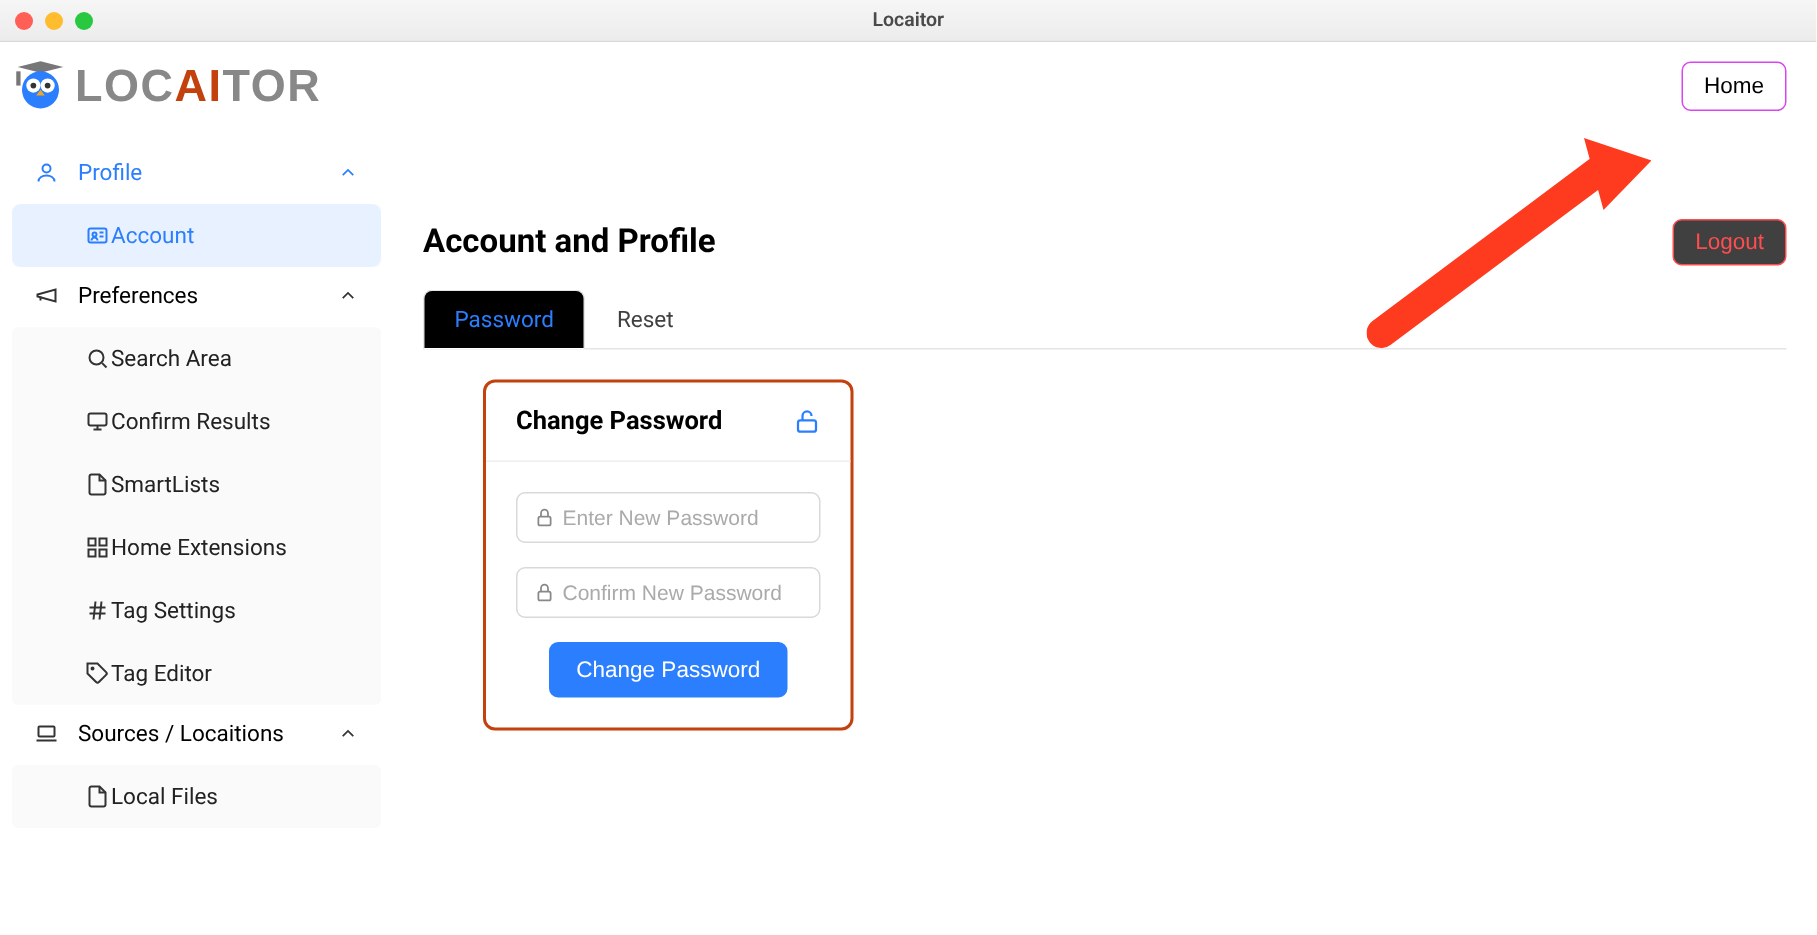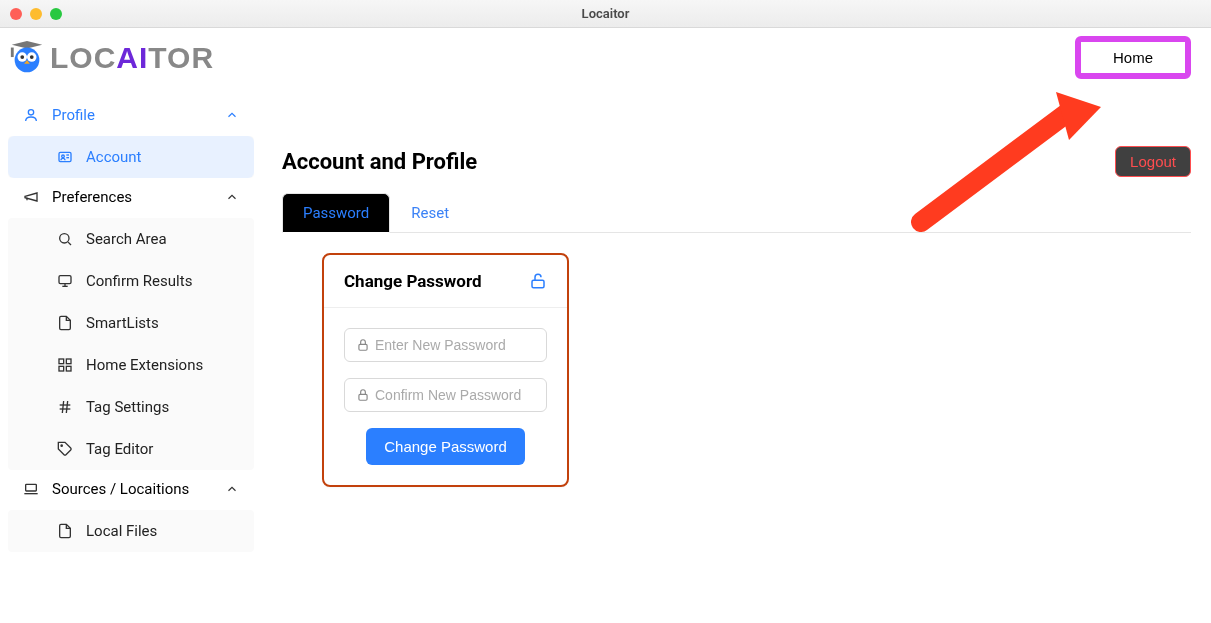--- a/index.html
+++ b/index.html
@@ -61,25 +61,25 @@
       width: 38px; height: 38px;
       position: relative;
     }
     .logo-text {
       font-family: Arial, sans-serif;
       font-size: 30px;
       font-weight: 800;
       letter-spacing: 1px;
       color: #888;
     }
-    .logo-text .ai { color: #6d28d9; }
+    .logo-text .ai { color: #c2410c; }
     .home-btn {
       background: #fff;
-      border: 6px solid #d946ef;
-      padding: 7px 32px;
+      border: 1px solid #d946ef;
+      padding: 7px 14px;
       border-radius: 6px;
       font-size: 15px;
       cursor: pointer;
     }
     .main {
       flex: 1;
       display: flex;
       overflow: hidden;
     }
     .sidebar {
@@ -102,21 +102,20 @@
       gap: 12px;
     }
     .side-group-header.active { color: #2b7fff; }
     .chev {
       width: 16px; height:16px;
       display:flex; align-items:center; justify-content:center;
     }
     .side-item {
       display: flex;
       align-items: center;
-      gap: 12px;
       padding: 12px 14px 12px 48px;
       font-size: 15px;
       color: #222;
       border-radius: 6px;
       cursor: pointer;
     }
     .side-item.active {
       background: #e8f1ff;
       color: #2b7fff;
     }
@@ -157,21 +156,21 @@
       font-size: 15px;
       cursor: pointer;
     }
     .tabs {
       display: flex;
       border-bottom: 1px solid #e5e5e5;
     }
     .tab {
       padding: 10px 20px;
       font-size: 15px;
-      color: #3b82f6;
+      color: #404040;
       cursor: pointer;
       border: 1px solid transparent;
       margin-bottom: -1px;
     }
     .tab.active {
       color: #2b7fff;
       border: 1px solid #e5e5e5;
       border-bottom-color: #fff;
       border-radius: 6px 6px 0 0;
       background: #000000;

